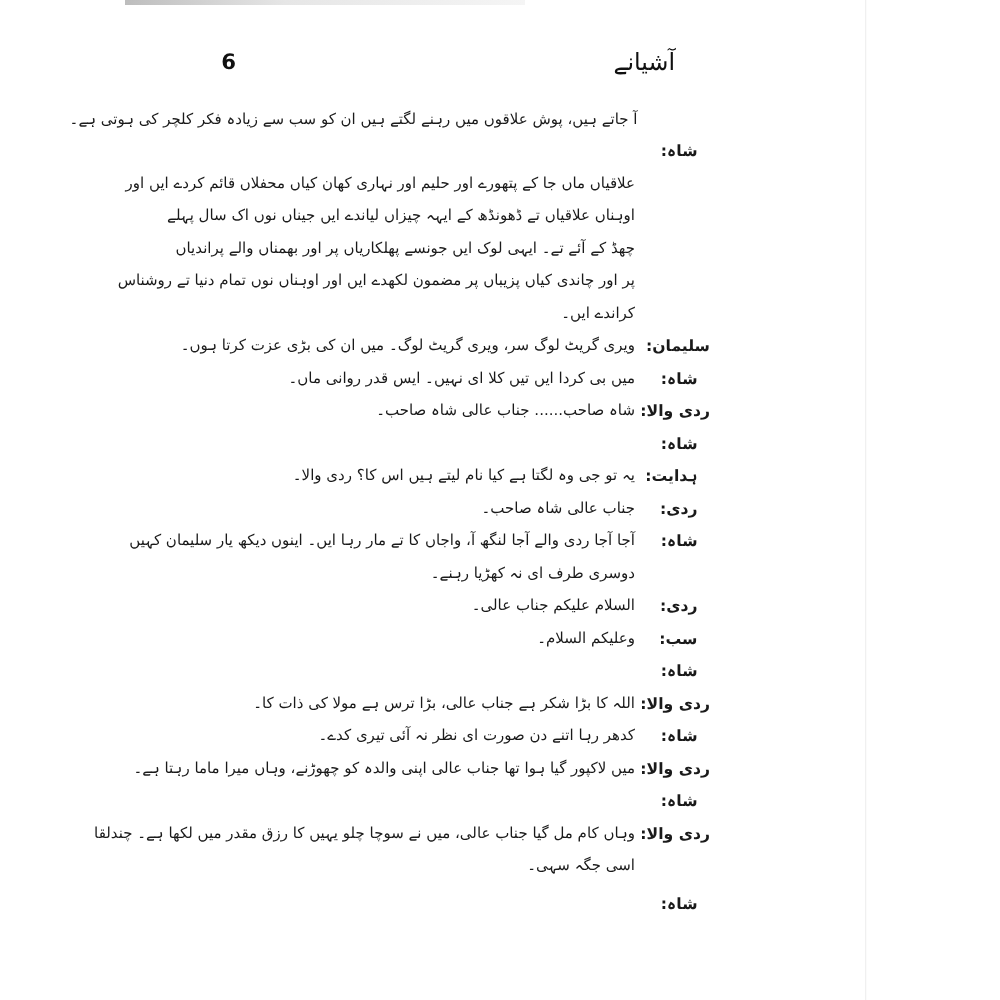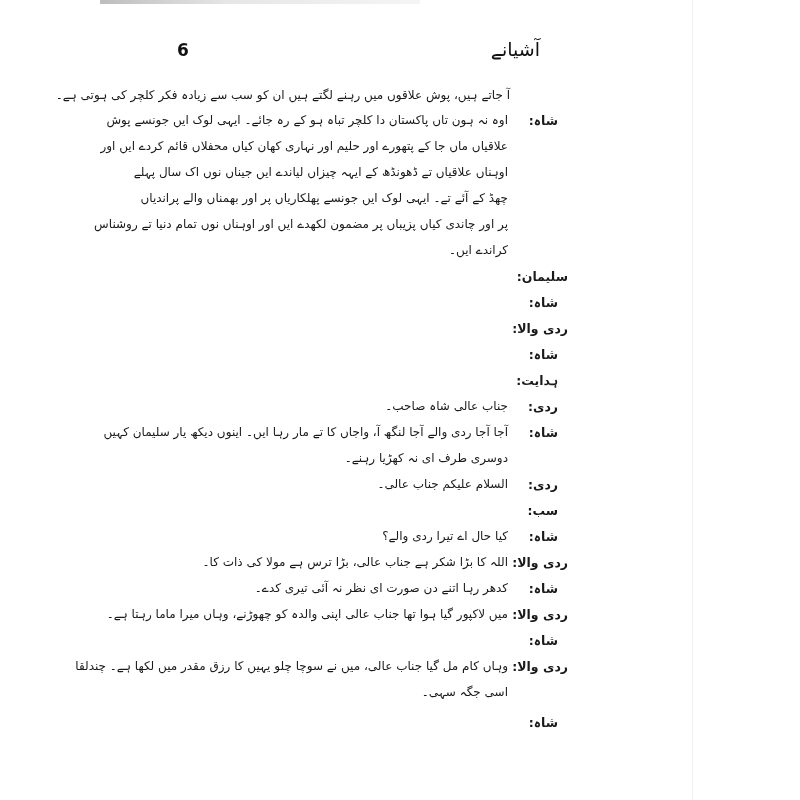--- a/index.html
+++ b/index.html
@@ -45,21 +45,20 @@
   <span class="running-title">آشیانے</span>
 </div>
 
 <div class="script">
   <div class="row" style="top:0px">
     <span class="speaker"></span>
     <span class="line" style="right:290px;width:335px">آ جاتے ہیں، پوش علاقوں میں رہنے لگتے ہیں ان کو سب سے زیادہ فکر کلچر کی ہوتی ہے۔</span>
   </div>
   <div class="row" style="top:25px">
     <span class="speaker">شاہ:</span>
-    <span class="line">اوہ نہ ہون تاں پاکستان دا کلچر تباہ ہو کے رہ جائے۔ ایہی لوک ایں جونسے پوش</span>
   </div>
   <div class="row" style="top:51px">
     <span class="speaker"></span>
     <span class="line">علاقیاں ماں جا کے پتھورے اور حلیم اور نہاری کھان کیاں محفلاں قائم کردے ایں اور</span>
   </div>
   <div class="row" style="top:77px">
     <span class="speaker"></span>
     <span class="line">اوہناں علاقیاں تے ڈھونڈھ کے ایہہ چیزاں لیاندے ایں جیناں نوں اک سال پہلے</span>
   </div>
   <div class="row" style="top:103px">
@@ -69,55 +68,59 @@
   <div class="row" style="top:129px">
     <span class="speaker"></span>
     <span class="line">پر اور چاندی کیاں پزیباں پر مضمون لکھدے ایں اور اوہناں نوں تمام دنیا تے روشناس</span>
   </div>
   <div class="row" style="top:155px">
     <span class="speaker"></span>
     <span class="line">کراندے ایں۔</span>
   </div>
   <div class="row" style="top:181px">
     <span class="speaker" style="right:232px">سلیمان:</span>
+    <span class="line">ویری گریٹ لوگ سر، ویری گریٹ لوگ۔ میں ان کی بڑی عزت کرتا ہوں۔</span>
   </div>
   <div class="row" style="top:207px">
     <span class="speaker">شاہ:</span>
+    <span class="line">میں بی کردا ایں تیں کلا ای نہیں۔ ایس قدر روانی ماں۔</span>
   </div>
   <div class="row" style="top:233px">
     <span class="speaker" style="right:232px">ردی والا:</span>
+    <span class="line">شاہ صاحب...... جناب عالی شاہ صاحب۔</span>
   </div>
   <div class="row" style="top:259px">
     <span class="speaker">شاہ:</span>
   </div>
   <div class="row" style="top:285px">
     <span class="speaker">ہدایت:</span>
+    <span class="line">یہ تو جی وہ لگتا ہے کیا نام لیتے ہیں اس کا؟ ردی والا۔</span>
   </div>
   <div class="row" style="top:311px">
     <span class="speaker">ردی:</span>
     <span class="line">جناب عالی شاہ صاحب۔</span>
   </div>
   <div class="row" style="top:337px">
     <span class="speaker">شاہ:</span>
     <span class="line" style="width:350px">آجا آجا ردی والے آجا لنگھ آ، واجاں کا تے مار رہا ایں۔ اینوں دیکھ یار سلیمان کہیں</span>
   </div>
   <div class="row" style="top:363px">
     <span class="speaker"></span>
     <span class="line">دوسری طرف ای نہ کھڑیا رہنے۔</span>
   </div>
   <div class="row" style="top:389px">
     <span class="speaker">ردی:</span>
     <span class="line">السلام علیکم جناب عالی۔</span>
   </div>
   <div class="row" style="top:415px">
     <span class="speaker">سب:</span>
+    <span class="line">وعلیکم السلام۔</span>
   </div>
   <div class="row" style="top:441px">
     <span class="speaker">شاہ:</span>
-    <span class="line">کیا حال اے تیرا ردی والے؟</span>
   </div>
   <div class="row" style="top:467px">
     <span class="speaker" style="right:232px">ردی والا:</span>
     <span class="line">اللہ کا بڑا شکر ہے جناب عالی، بڑا ترس ہے مولا کی ذات کا۔</span>
   </div>
   <div class="row" style="top:493px">
     <span class="speaker">شاہ:</span>
     <span class="line">کدھر رہا اتنے دن صورت ای نظر نہ آئی تیری کدے۔</span>
   </div>
   <div class="row" style="top:519px">

